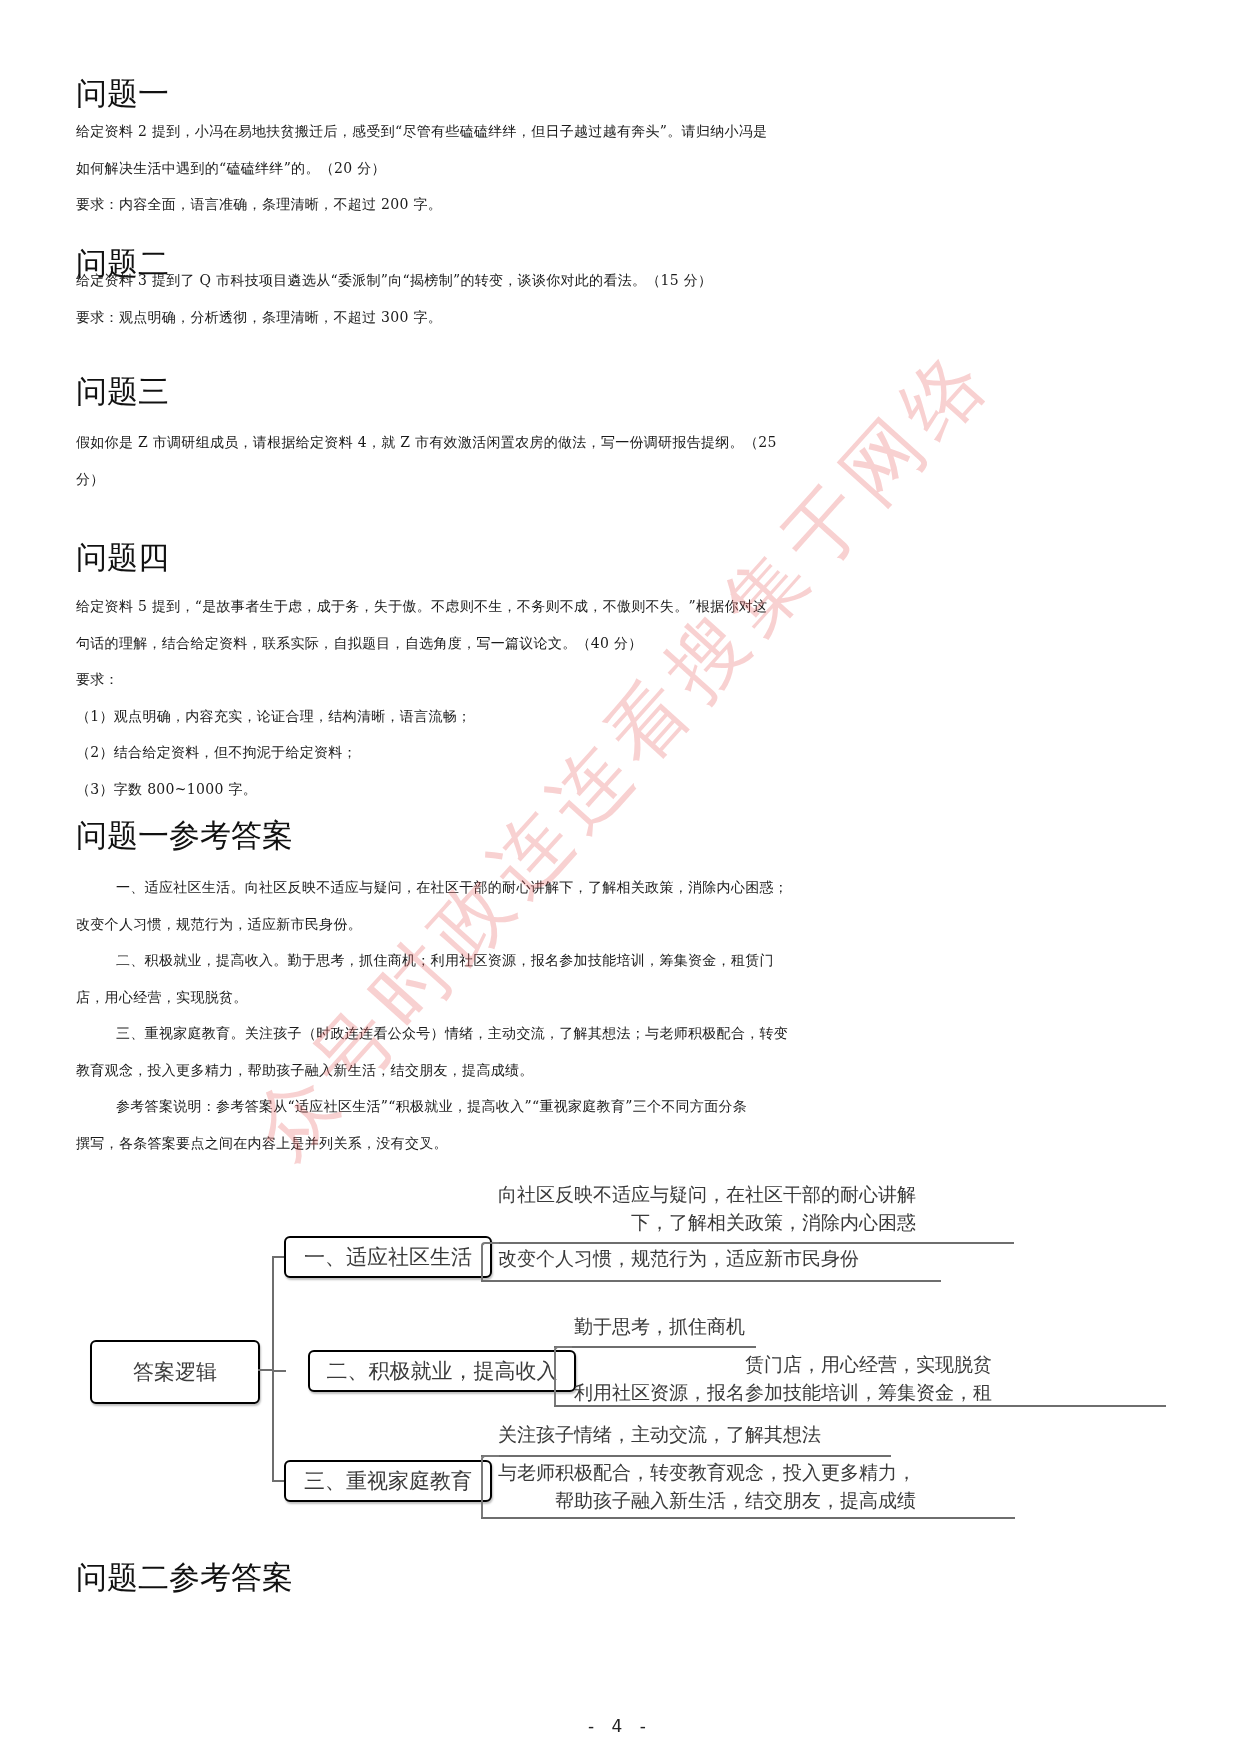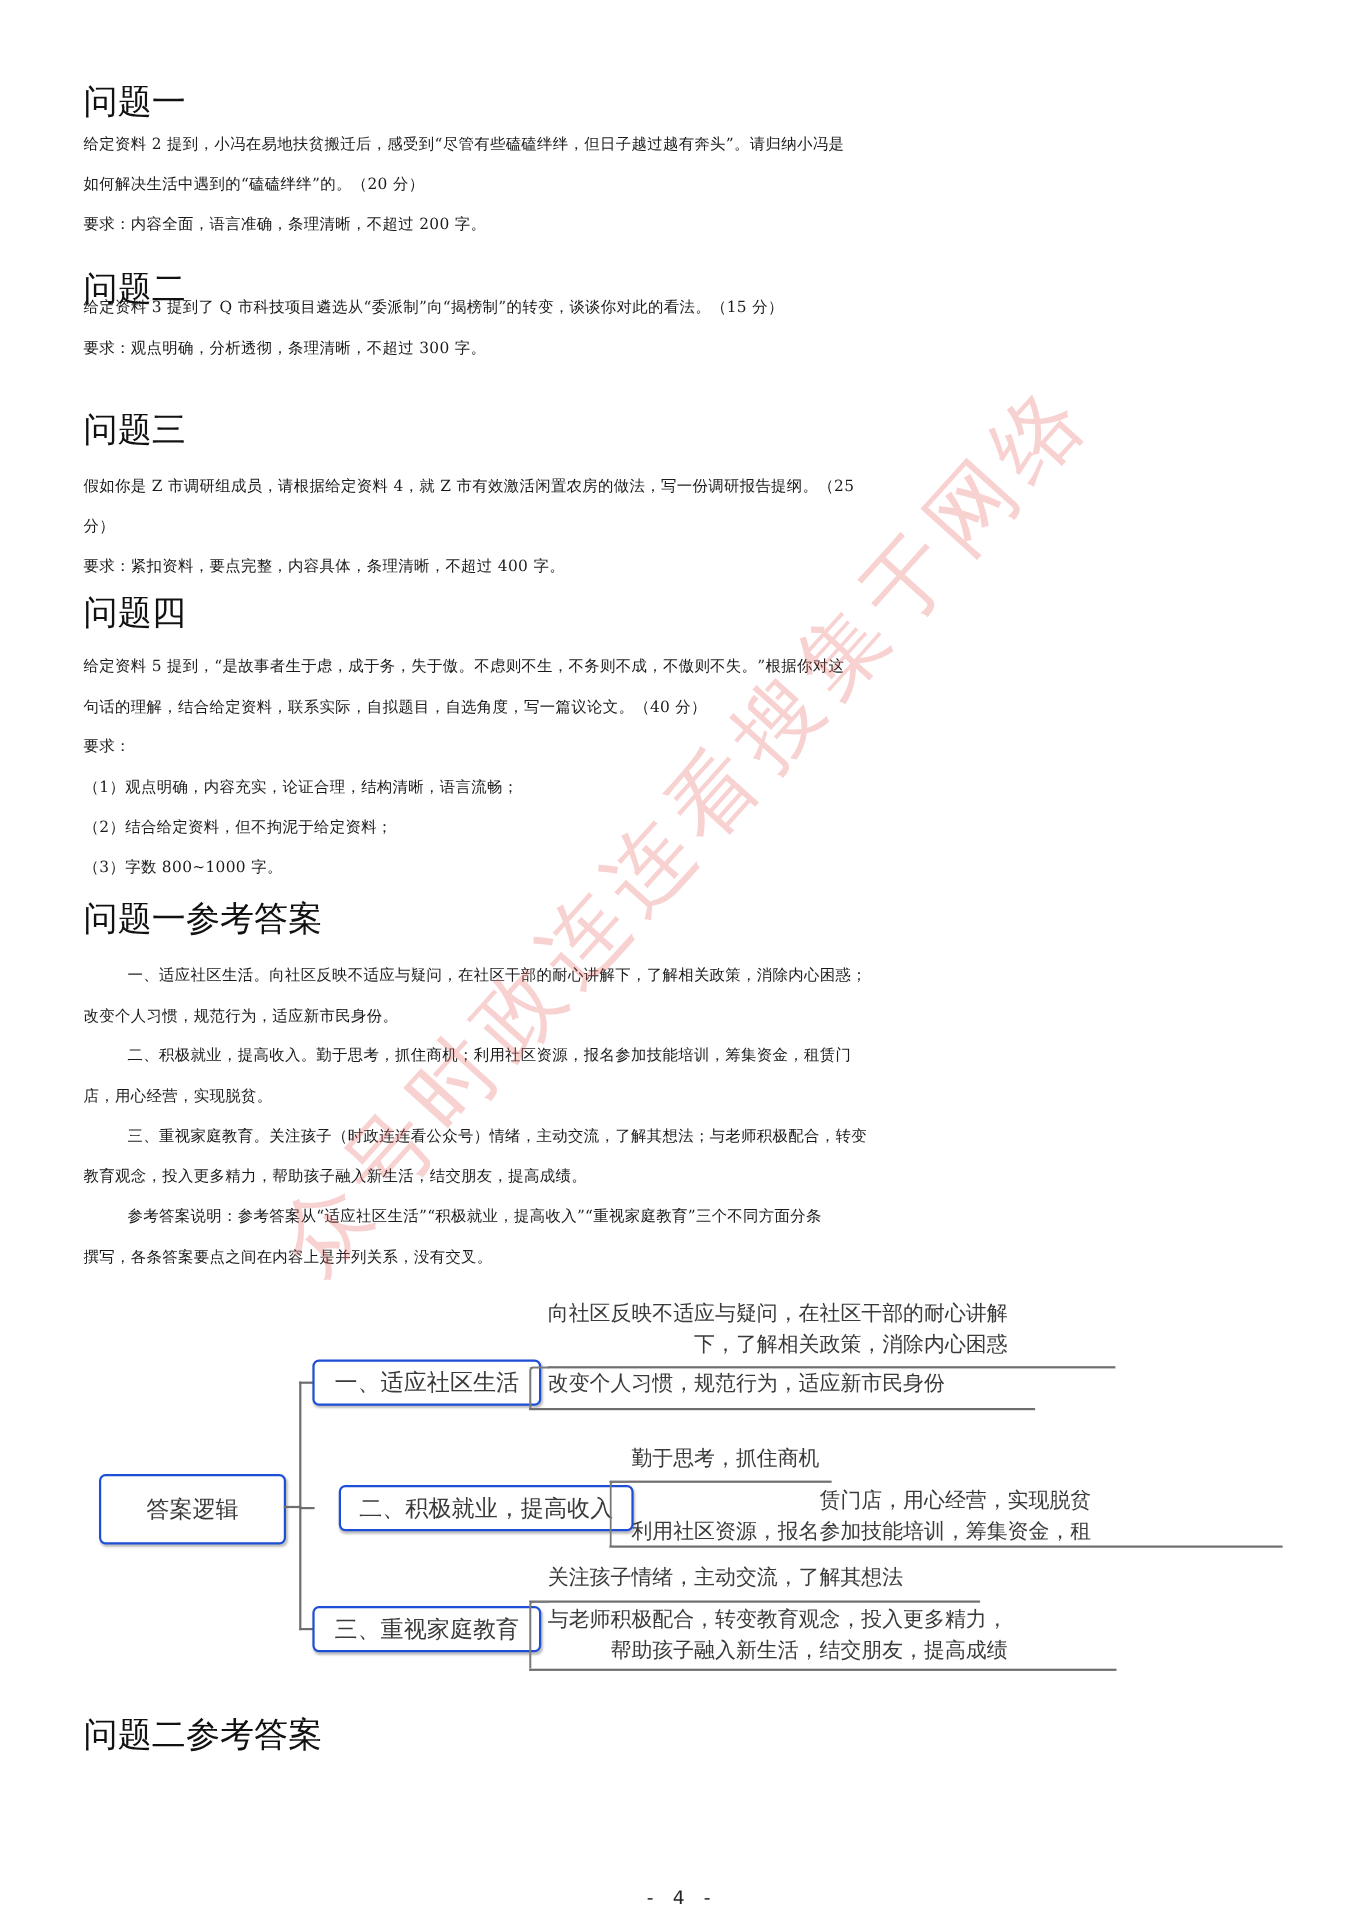--- a/index.html
+++ b/index.html
@@ -10,21 +10,21 @@
   }
   .page { position: absolute; left: 0; top: 0; width: 1240px; height: 1754px; }
   .h { position: absolute; left: 76px; font-family: "DejaVu Sans", "Liberation Sans", sans-serif;
        font-size: 31px; font-weight: normal; color: #111; letter-spacing: 0px; margin: 0; line-height: 1; }
   .p { position: absolute; left: 76px; width: 1090px; font-size: 14px; line-height: 36.5px; color: #1a1a1a; margin: 0; letter-spacing: 0.3px; }
   .line { display: block; white-space: nowrap; }
 
   
   .diagram { position: absolute; left: 88px; top: 1180px; width: 1080px; height: 355px;
              font-family: "DejaVu Sans", "Liberation Sans", sans-serif; color: #333; }
-  .node { position: absolute; border: 2px solid #1d4ed8; border-radius: 6px; background: #fff;
+  .node { position: absolute; border: 2px solid #000000; border-radius: 6px; background: #fff;
           box-shadow: 1px 2px 2px rgba(0,0,0,0.25); display: flex; align-items: center; justify-content: center;
           font-size: 21px; color: #3a3a3a; }
   .leaf-text { position: absolute; font-size: 19px; color: #3a3a3a; line-height: 28px; white-space: nowrap; text-align: right; }
   .uline { position: absolute; height: 2px; background: #6e6e6e; }
   .vline { position: absolute; width: 2px; background: #6e6e6e; }
   .box-l { position: absolute; border-left: 2px solid #7a7a7a; border-top: 2px solid #7a7a7a; border-radius: 4px 0 0 0; }
 
   .footer { position: absolute; left: 0; width: 1240px; top: 1716px; text-align: center;
             font-family: "DejaVu Sans", "Liberation Sans", sans-serif; font-size: 17px; color: #222; letter-spacing: 6px; }
 
@@ -47,21 +47,20 @@
   <h2 class="h" style="top:248px;">问题二</h2>
   <div class="p" style="top:262px;">
     <span class="line">给定资料 3 提到了 Q 市科技项目遴选从“委派制”向“揭榜制”的转变，谈谈你对此的看法。（15 分）</span>
     <span class="line">要求：观点明确，分析透彻，条理清晰，不超过 300 字。</span>
   </div>
 
   <h2 class="h" style="top:376px;">问题三</h2>
   <div class="p" style="top:424px;">
     <span class="line">假如你是 Z 市调研组成员，请根据给定资料 4，就 Z 市有效激活闲置农房的做法，写一份调研报告提纲。（25</span>
     <span class="line">分）</span>
-    <span class="line">要求：紧扣资料，要点完整，内容具体，条理清晰，不超过 400 字。</span>
   </div>
 
   <h2 class="h" style="top:542px;">问题四</h2>
   <div class="p" style="top:588px;">
     <span class="line">给定资料 5 提到，“是故事者生于虑，成于务，失于傲。不虑则不生，不务则不成，不傲则不失。”根据你对这</span>
     <span class="line">句话的理解，结合给定资料，联系实际，自拟题目，自选角度，写一篇议论文。（40 分）</span>
     <span class="line">要求：</span>
     <span class="line">（1）观点明确，内容充实，论证合理，结构清晰，语言流畅；</span>
     <span class="line">（2）结合给定资料，但不拘泥于给定资料；</span>
     <span class="line">（3）字数 800~1000 字。</span>

